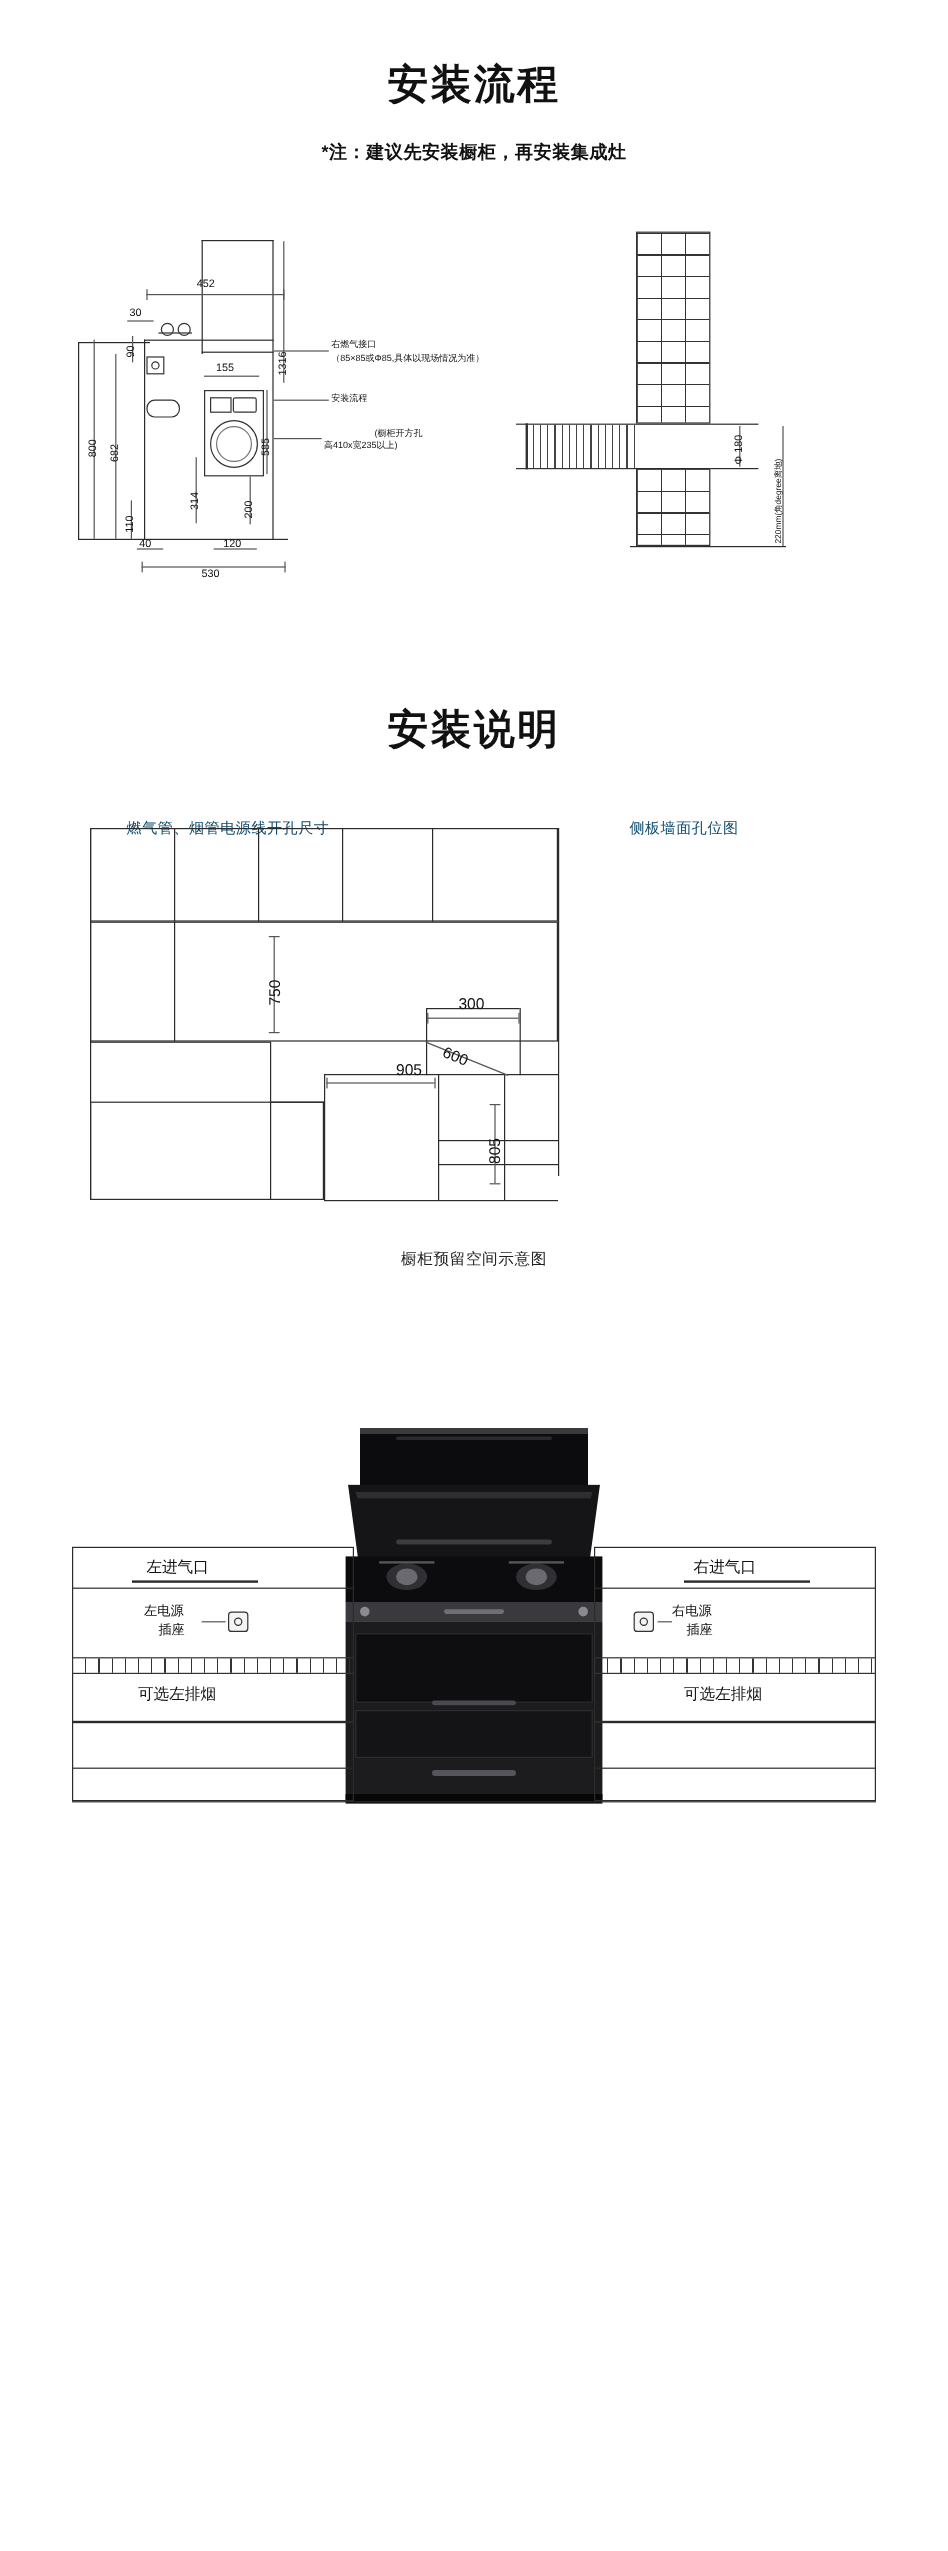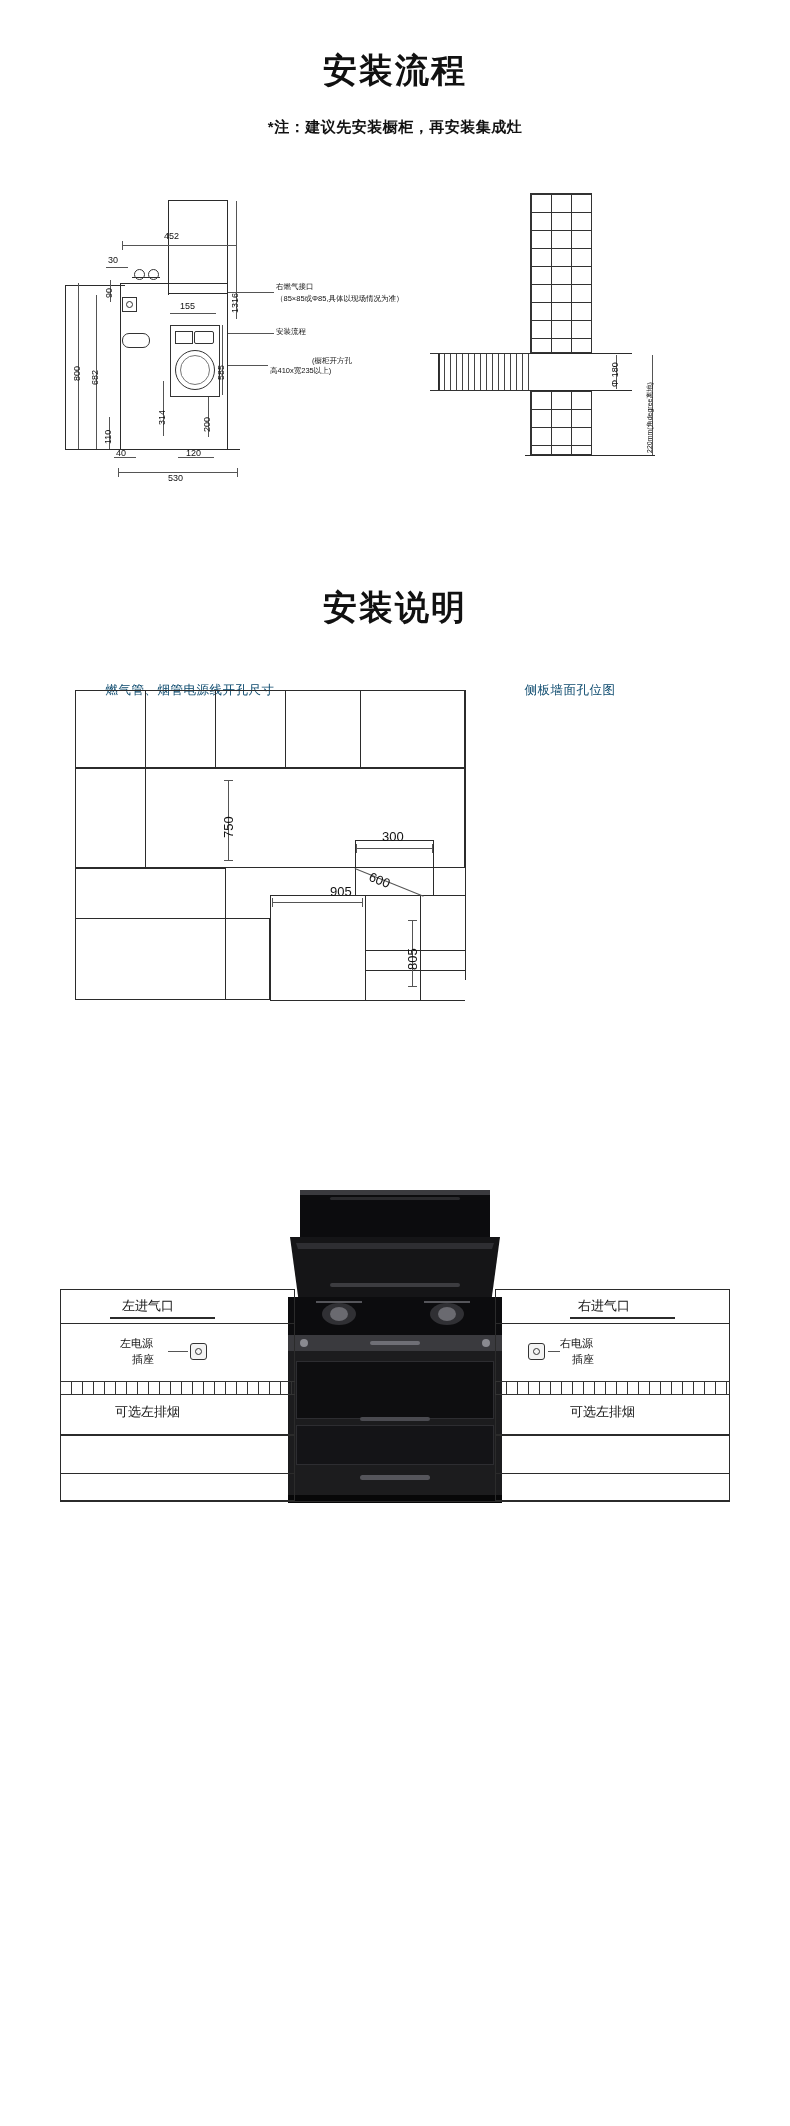--- a/index.html
+++ b/index.html
@@ -358,20 +358,21 @@
     <div class="ln-thin" style="left:272px; top:228px; width:1px; height:9px;"></div>
     <div class="ln-thin" style="left:362px; top:228px; width:1px; height:9px;"></div>
     <div class="lbl" style="left:330px; top:215px; font-size:13px;">905</div>
 
     <div class="ln-thin" style="left:412px; top:250px; width:1px; height:66px;"></div>
     <div class="ln-thin" style="left:408px; top:250px; width:9px; height:1px;"></div>
     <div class="ln-thin" style="left:408px; top:316px; width:9px; height:1px;"></div>
     <div class="lbl vert" style="left:406px; top:300px; font-size:13px;">805</div>
   </div>
 
+  <div class="caption abs" id="cap2">橱柜预留空间示意图</div>
 
 
   <div id="diagram3">
 
     <div class="hood-dark" style="left:300px; top:5px; width:190px; height:52px; border-radius:2px;"></div>
     <div class="hood-grey" style="left:300px; top:5px; width:190px; height:5px;"></div>
     <div class="hood-mid" style="left:330px; top:12px; width:130px; height:3px; border-radius:2px;"></div>
 
     <div class="abs" style="left:290px; top:52px; width:210px; height:62px; background:#151517; clip-path: polygon(0 0, 100% 0, 96% 100%, 4% 100%);"></div>
     <div class="abs" style="left:296px; top:58px; width:198px; height:6px; background:#2e2e32; clip-path: polygon(0 0, 100% 0, 99% 100%, 1% 100%);"></div>

